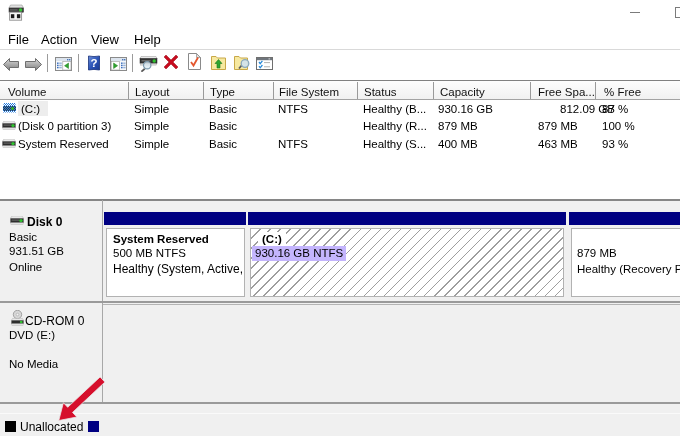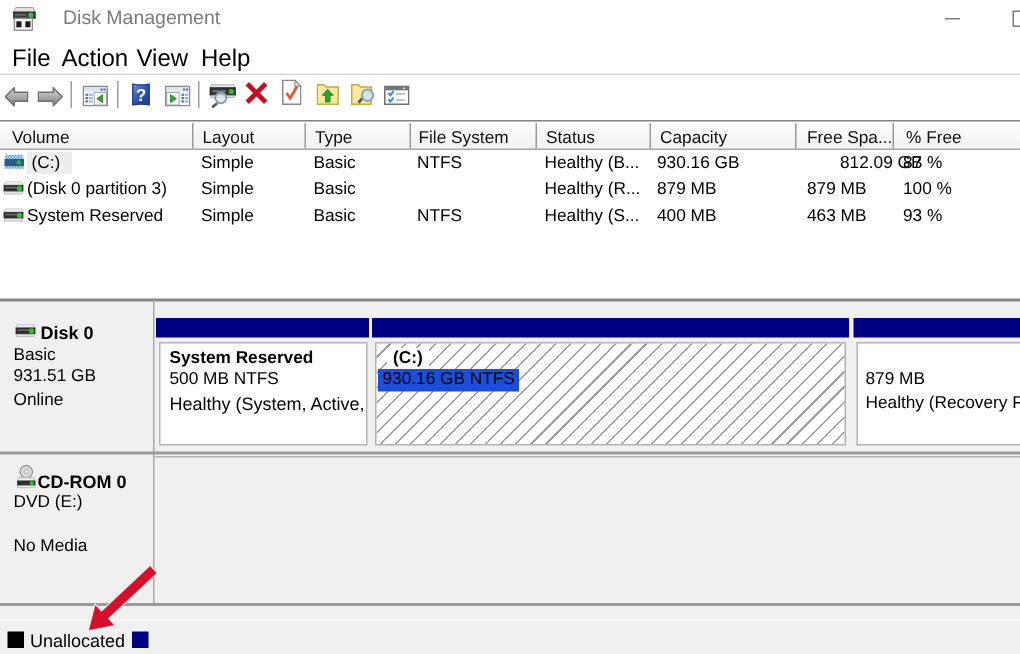--- a/index.html
+++ b/index.html
@@ -3,21 +3,21 @@
 <meta charset="utf-8">
 <style>
   html,body{margin:0;padding:0;}
   body{width:680px;height:436px;overflow:hidden;background:#fff;
        font-family:"Liberation Sans",sans-serif;}
   #win{position:absolute;left:0;top:0;width:680px;height:436px;background:#fff;}
   .abs{position:absolute;}
   .t{position:absolute;white-space:nowrap;color:#000;font-size:11.5px;line-height:14px;}
   
   #title{left:42px;top:5px;font-size:13px;color:#7a7a7a;}
-  .menu{top:33px;font-size:16px;}
+  .menu{top:33px;font-size:13px;}
   #menusep{left:0;top:49px;width:680px;height:1px;background:#d9d9d9;}
   
   #hdr{left:0;top:80px;width:680px;height:20px;background:linear-gradient(#fdfdfd,#f1f1f1);
        border-top:1px solid #818181;border-bottom:1px solid #a3a3a3;box-sizing:border-box;}
   .hsep{position:absolute;top:82px;width:1px;height:17px;background:#9a9a9a;}
   .hlab{position:absolute;top:86px;font-size:11.5px;color:#111;white-space:nowrap;}
   .r{position:absolute;height:18px;font-size:11.5px;color:#000;}
   .c{position:absolute;top:3px;white-space:nowrap;}
   
   #pane{left:0;top:199px;width:680px;height:204px;background:#f0f0f0;border-top:2px solid #868686;box-sizing:border-box;}
@@ -39,21 +39,20 @@
 
   <svg class="abs" style="left:8px;top:4px" width="16" height="17" viewBox="0 0 16 17">
     <polygon points="2.5,1 14,1 15.5,4 1,4" fill="#e0e0e0" stroke="#9a9a9a" stroke-width="0.6"></polygon>
     <rect x="1" y="4" width="14.5" height="4.2" fill="#3c3c3c" stroke="#242424" stroke-width="0.5"></rect>
     <rect x="2" y="5.4" width="7.5" height="1" fill="#6a6a6a"></rect>
     <circle cx="12.6" cy="6" r="1.7" fill="#35c435"></circle>
     <rect x="1.6" y="8.2" width="12" height="8" fill="#f6f6f6" stroke="#8f8f8f" stroke-width="0.9"></rect>
     <rect x="2.9" y="10.2" width="3.4" height="4" fill="#1a1a1a"></rect>
     <rect x="8.9" y="10.2" width="3.4" height="4" fill="#1a1a1a"></rect>
   </svg>
-  <div class="t" id="title">Disk Management</div>
   <div class="abs" style="left:630px;top:11.5px;width:10px;height:1.5px;background:#7b7b7b"></div>
   <div class="abs" style="left:674.5px;top:7px;width:10px;height:9px;border:1.5px solid #7b7b7b"></div>
 
   <div class="t menu" style="left:8px">File</div>
   <div class="t menu" style="left:41px">Action</div>
   <div class="t menu" style="left:91px">View</div>
   <div class="t menu" style="left:134px">Help</div>
   <div class="abs" id="menusep"></div>
 
   <svg class="abs" style="left:3px;top:58px" width="16" height="13" viewBox="0 0 16 13">
@@ -259,34 +258,34 @@
 
   <div class="abs body" style="left:106px;width:139px"></div>
   <div class="abs body hatch" style="left:250px;width:314px"></div>
   <div class="abs body" style="left:571px;width:109px;border-right:none"></div>
 
   <div class="pt" style="left:113px;top:232px;font-weight:bold">System Reserved</div>
   <div class="pt" style="left:113px;top:246px">500 MB NTFS</div>
   <div class="pt" style="left:113px;top:261.5px;width:131px;overflow:hidden;font-size:12px">Healthy (System, Active,</div>
 
   <div class="pt" style="left:258px;top:232px;font-weight:bold;background:#fff;padding:0 4px">(C:)</div>
-  <div class="pt" style="left:252px;top:246px;background:#1d4ed8;padding:0 3px">930.16 GB NTFS</div>
+  <div class="pt" style="left:252px;top:246px;background:#c4b5fd;padding:0 3px">930.16 GB NTFS</div>
 
   <div class="pt" style="left:577px;top:246px">879 MB</div>
   <div class="pt" style="left:577px;top:261.5px">Healthy (Recovery P</div>
 
   <svg class="abs" style="left:10px;top:310px" width="16" height="16" viewBox="0 0 16 16">
     <circle cx="7.5" cy="4.5" r="4.2" fill="#d6d6d6" stroke="#8a8a8a" stroke-width="0.7"></circle>
     <circle cx="7.5" cy="4.5" r="1.3" fill="#f4f4f4" stroke="#9a9a9a" stroke-width="0.5"></circle>
     <polygon points="2.6,8.4 12.4,8.4 13.6,10.4 1.4,10.4" fill="#ebebeb" stroke="#a8a8a8" stroke-width="0.5"></polygon>
     <rect x="1.4" y="10.4" width="12.2" height="3.4" fill="#2e2e2e"></rect>
     <circle cx="11.2" cy="12.1" r="1.4" fill="#2ec22e"></circle>
     <rect x="1.9" y="13.8" width="11.2" height="1.4" fill="#e2e2e2" stroke="#a8a8a8" stroke-width="0.4"></rect>
   </svg>
-  <div class="pt" style="left:25px;top:314px;font-weight:bold;font-size:12px">CD-ROM 0</div>
+  <div class="pt" style="left:25px;top:314px;font-weight:normal;font-size:12px">CD-ROM 0</div>
   <div class="pt" style="left:9px;top:327.5px">DVD (E:)</div>
   <div class="pt" style="left:9px;top:357px">No Media</div>
 
   <div class="abs" id="sbar"></div>
   <div class="abs" style="left:0;top:402px;width:680px;height:1.5px;background:#9a9a9a"></div>
   <div class="abs" style="left:0;top:413px;width:680px;height:1px;background:#fafafa"></div>
   <div class="abs sq" style="left:5px;background:#000;"></div>
   <div class="t" style="left:20px;top:419.5px;font-size:12px">Unallocated</div>
   <div class="abs sq" style="left:88px;background:#000082;"></div>
 

